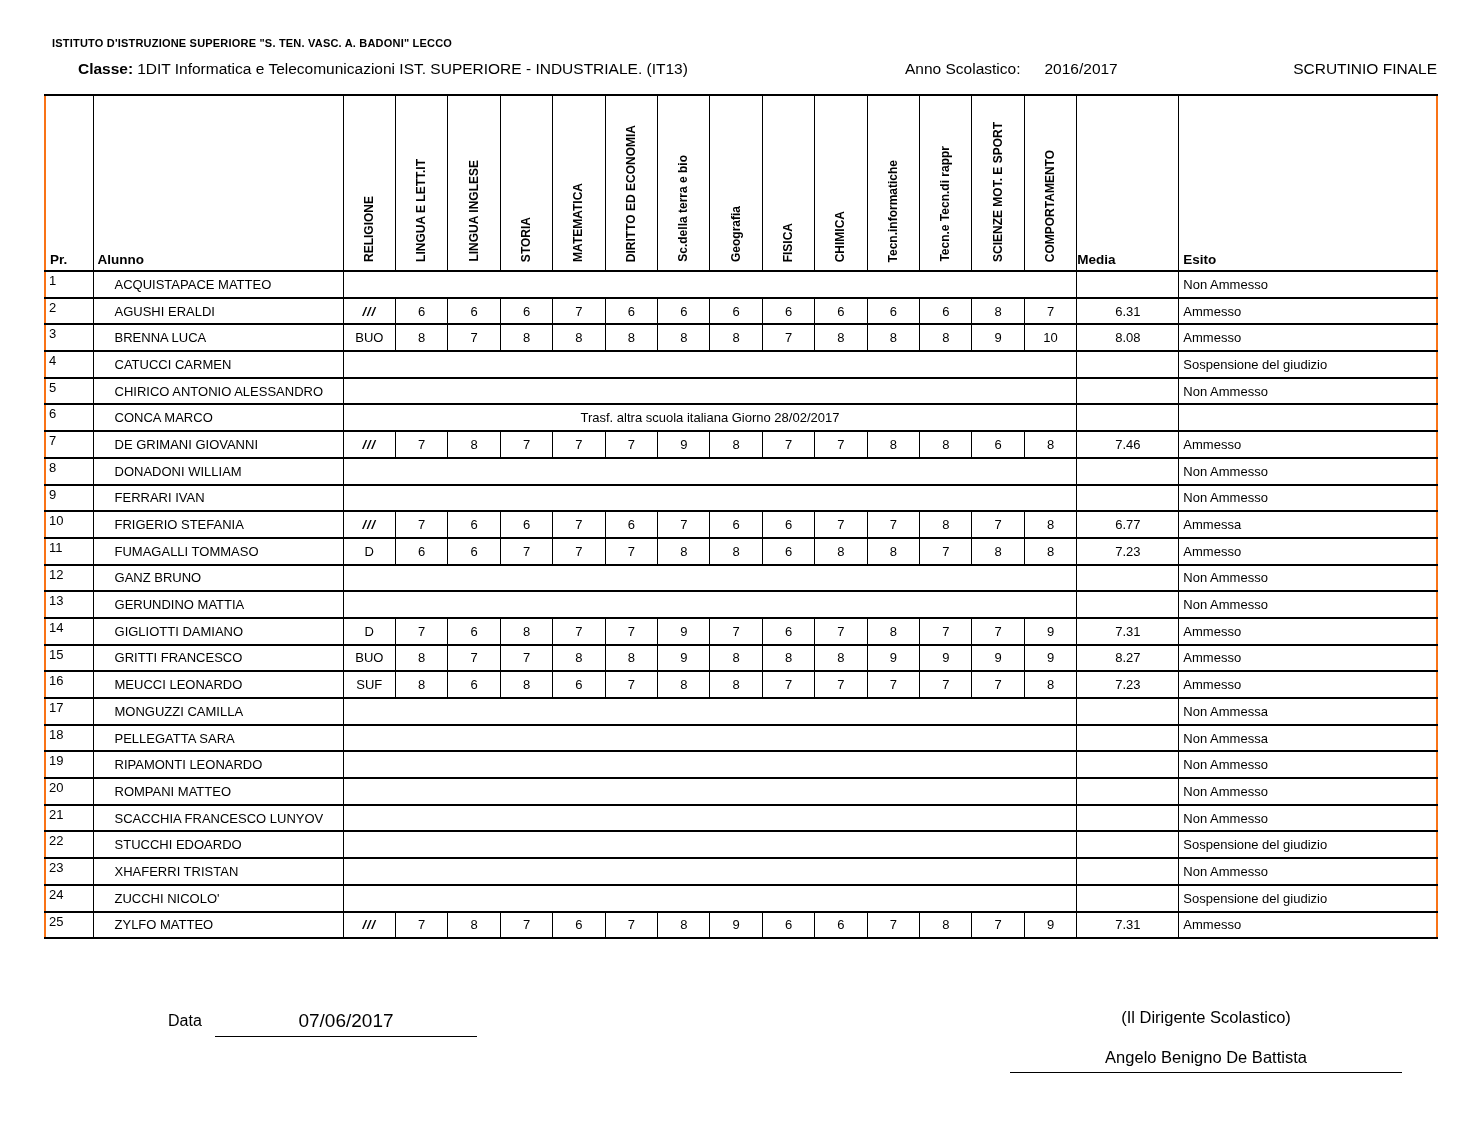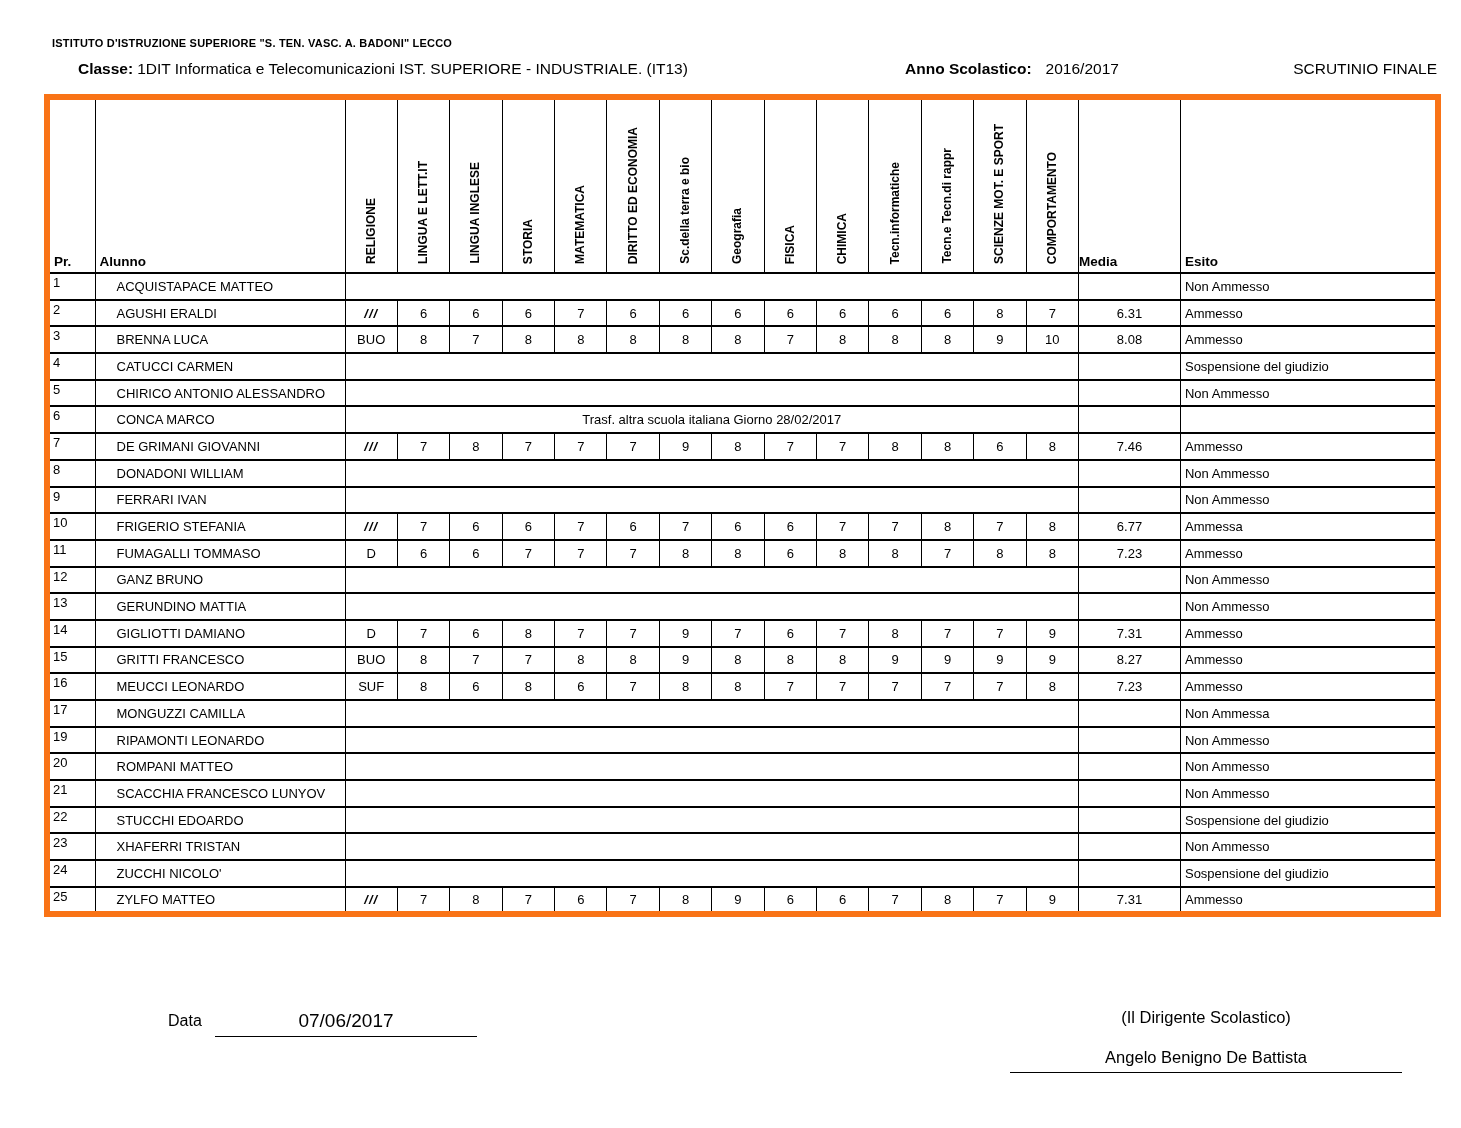--- a/index.html
+++ b/index.html
@@ -9,28 +9,28 @@
     font-family:"Liberation Sans", sans-serif;
     color:#000;
   }
   .page { position:relative; width:1461px; height:1128px; background:#fff; overflow:hidden; }
 
   
   .school-name { position:absolute; left:52px; top:37px; font-size:11px; font-weight:bold; letter-spacing:.2px; }
   .class-line  { position:absolute; left:78px;  top:60px; font-size:15.5px; white-space:nowrap; }
   .class-line .lbl { font-weight:bold; margin-right:4px; }
   .anno-line   { position:absolute; left:905px; top:60px; font-size:15.5px; white-space:nowrap; }
-  .anno-line .lbl { font-weight:bold; margin-right:14px; }
+  .anno-line .lbl { font-weight:normal; margin-right:24px; }
   .scrutinio-title { position:absolute; right:24px; top:60px; font-size:15.5px; }
 
   
   table.grid {
     position:absolute; left:44px; top:94px;
     width:1394px; border-collapse:collapse; table-layout:fixed;
-    border:6px solid #f97316;
+    border:2px solid #f97316;
   }
   .grid th, .grid td {
     border-left:1px solid #000; border-right:1px solid #000;
     border-top:2px solid #000; border-bottom:2px solid #000;
     font-size:13px; overflow:hidden; vertical-align:middle;
   }
   .grid thead th { height:176px; vertical-align:bottom; font-weight:bold; padding-bottom:3px; background:#fff; }
   th.pr-h, th.alunno-h, th.esito-h { text-align:left; padding-left:4px; font-size:13.5px; }
   th.media-h { text-align:left; font-size:13.5px; }
   th.subject-h { text-align:center; }
@@ -347,20 +347,27 @@
           <td class="esito-cell">Ammesso</td>
         </tr>
         <tr>
           <td class="pr-cell">17</td>
           <td class="name-cell">MONGUZZI CAMILLA</td>
           <td class="note-cell" colspan="14"></td>
           <td class="media-cell"></td>
           <td class="esito-cell">Non Ammessa</td>
         </tr>
         <tr>
+          <td class="pr-cell">18</td>
+          <td class="name-cell">PELLEGATTA SARA</td>
+          <td class="note-cell" colspan="14"></td>
+          <td class="media-cell"></td>
+          <td class="esito-cell">Non Ammessa</td>
+        </tr>
+        <tr>
           <td class="pr-cell">19</td>
           <td class="name-cell">RIPAMONTI LEONARDO</td>
           <td class="note-cell" colspan="14"></td>
           <td class="media-cell"></td>
           <td class="esito-cell">Non Ammesso</td>
         </tr>
         <tr>
           <td class="pr-cell">20</td>
           <td class="name-cell">ROMPANI MATTEO</td>
           <td class="note-cell" colspan="14"></td>

